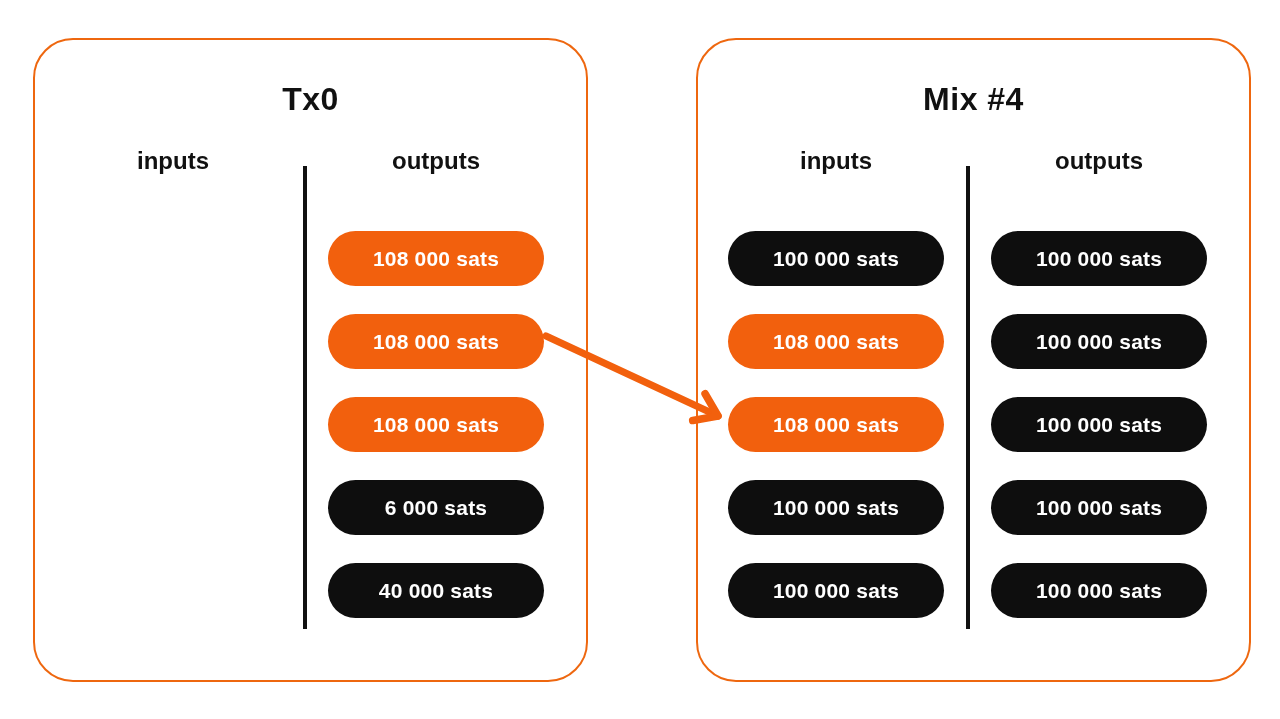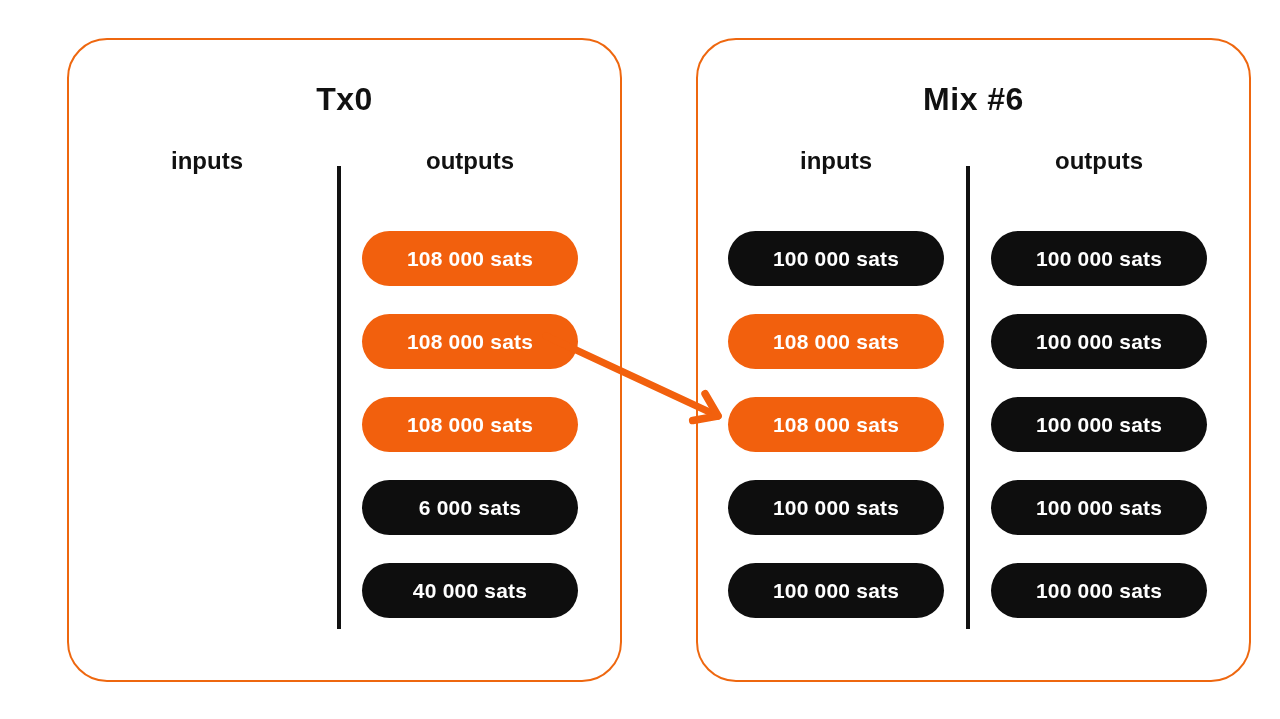--- a/index.html
+++ b/index.html
@@ -22,21 +22,21 @@
     overflow:hidden;
   }
   .tx-box{
     position:absolute;
     top:38px;
     width:555px;height:644px;
     border:2px solid var(--box-border);
     border-radius:40px;
     background:var(--background);
   }
-  .tx-box.left{left:33px;margin-left:34px;}
+  .tx-box.left{left:33px;}
   .tx-box.right{left:696px;}
   .box-title{
     position:absolute;
     top:40px;left:0;right:0;
     text-align:center;
     font-size:32px;
     font-weight:700;
     line-height:38px;
     letter-spacing:0.5px;
   }
@@ -114,21 +114,21 @@
     <div class="pills outputs">
       <div class="pill" data-variant="orange">108 000 sats</div>
       <div class="pill" data-variant="orange">108 000 sats</div>
       <div class="pill" data-variant="orange">108 000 sats</div>
       <div class="pill" data-variant="black">6 000 sats</div>
       <div class="pill" data-variant="black">40 000 sats</div>
     </div>
   </div>
 
   <div class="tx-box right">
-    <div class="box-title">Mix #6</div>
+    <div class="box-title">Mix #4</div>
     <div class="col-header inputs">inputs</div>
     <div class="col-header outputs">outputs</div>
     <div class="divider"></div>
     <div class="pills inputs">
       <div class="pill" data-variant="black">100 000 sats</div>
       <div class="pill" data-variant="orange">108 000 sats</div>
       <div class="pill" data-variant="orange">108 000 sats</div>
       <div class="pill" data-variant="black">100 000 sats</div>
       <div class="pill" data-variant="black">100 000 sats</div>
     </div>

